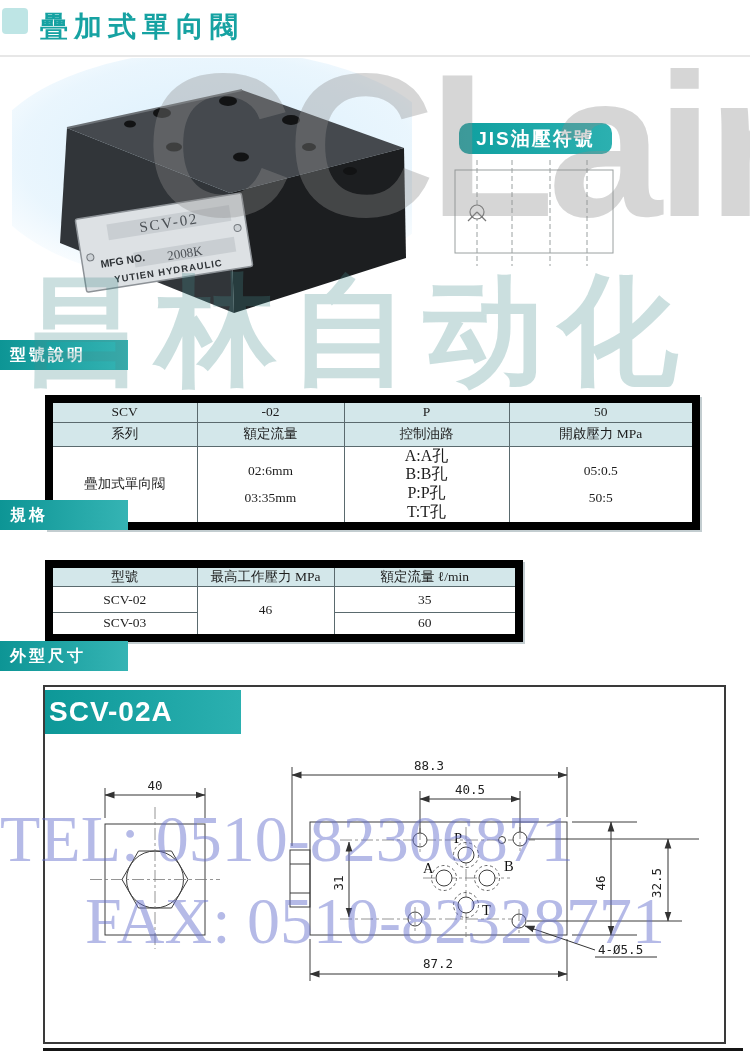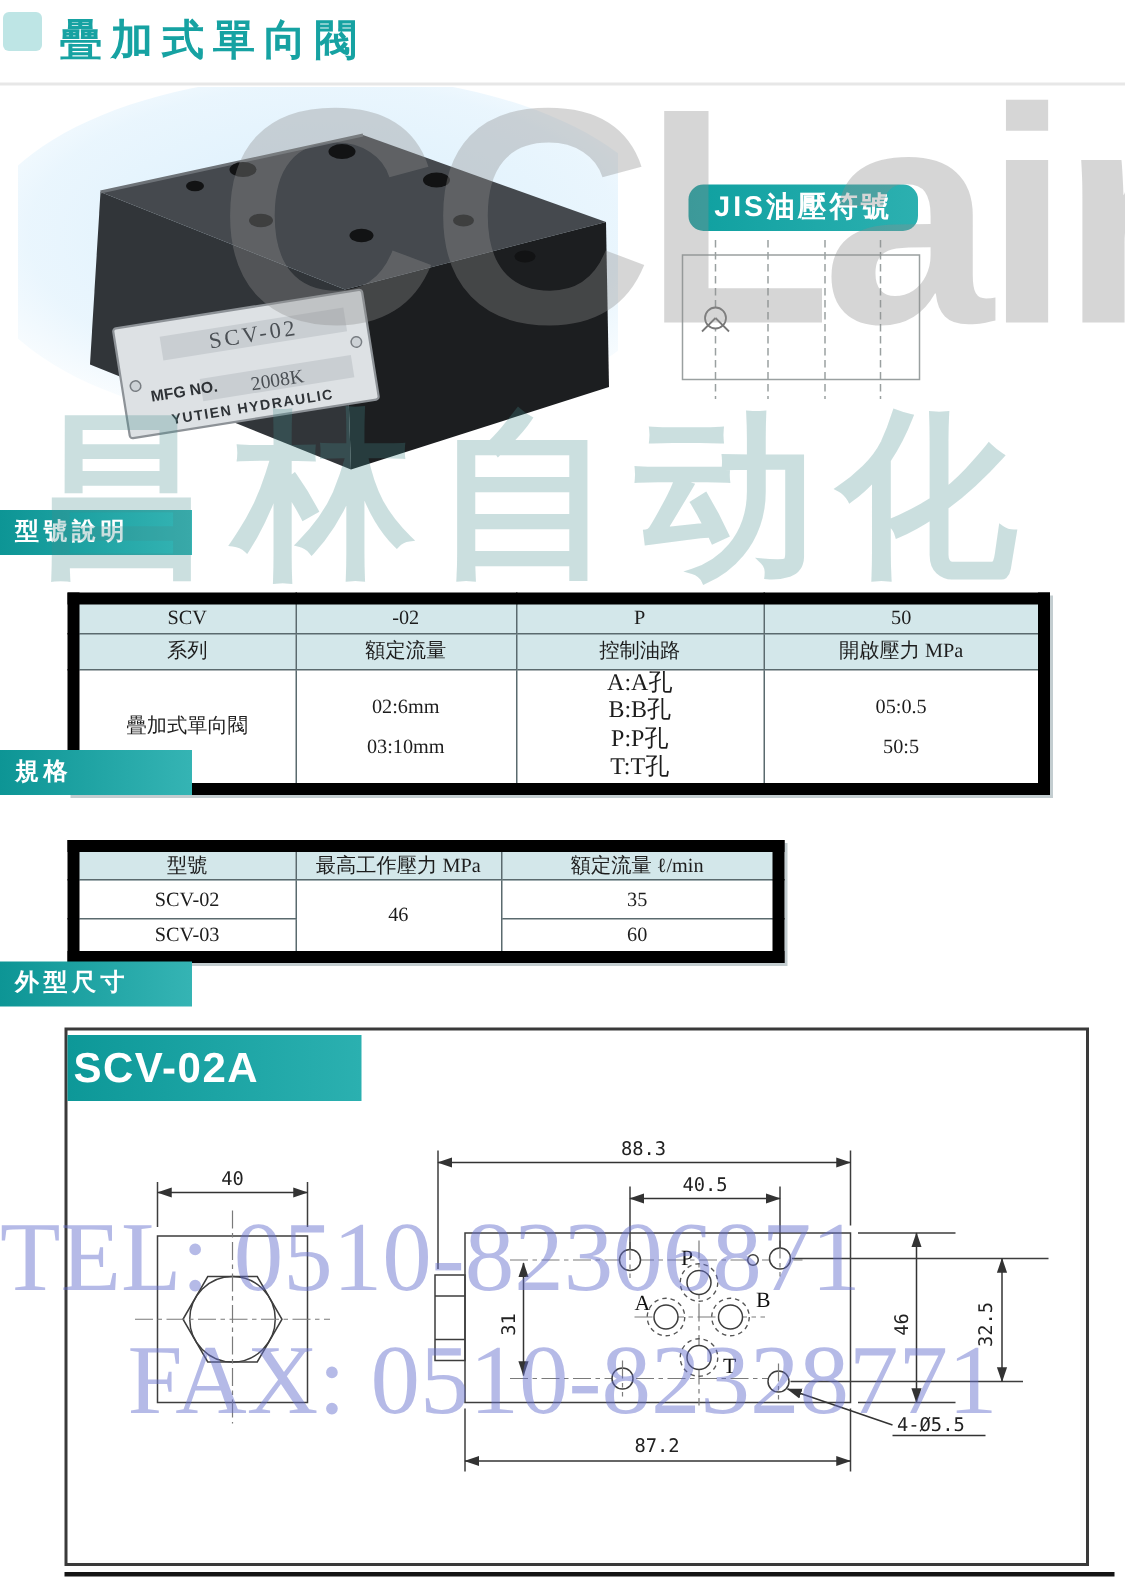--- a/index.html
+++ b/index.html
@@ -156,21 +156,21 @@
     </tr>
     <tr style="height:24px">
       <td class="hd">系列</td>
       <td class="hd">額定流量</td>
       <td class="hd">控制油路</td>
       <td class="hd">開啟壓力 MPa</td>
     </tr>
     <tr style="height:59px">
       <td>疊加式單向閥</td>
       <td class="pre lh-tall">02:6mm
-03:10mm</td>
+03:35mm</td>
       <td class="pre lh-tight">A:A孔
 B:B孔
 P:P孔
 T:T孔</td>
       <td class="pre lh-tall">05:0.5
 50:5</td>
     </tr>
   </tbody>
     </table>
 

